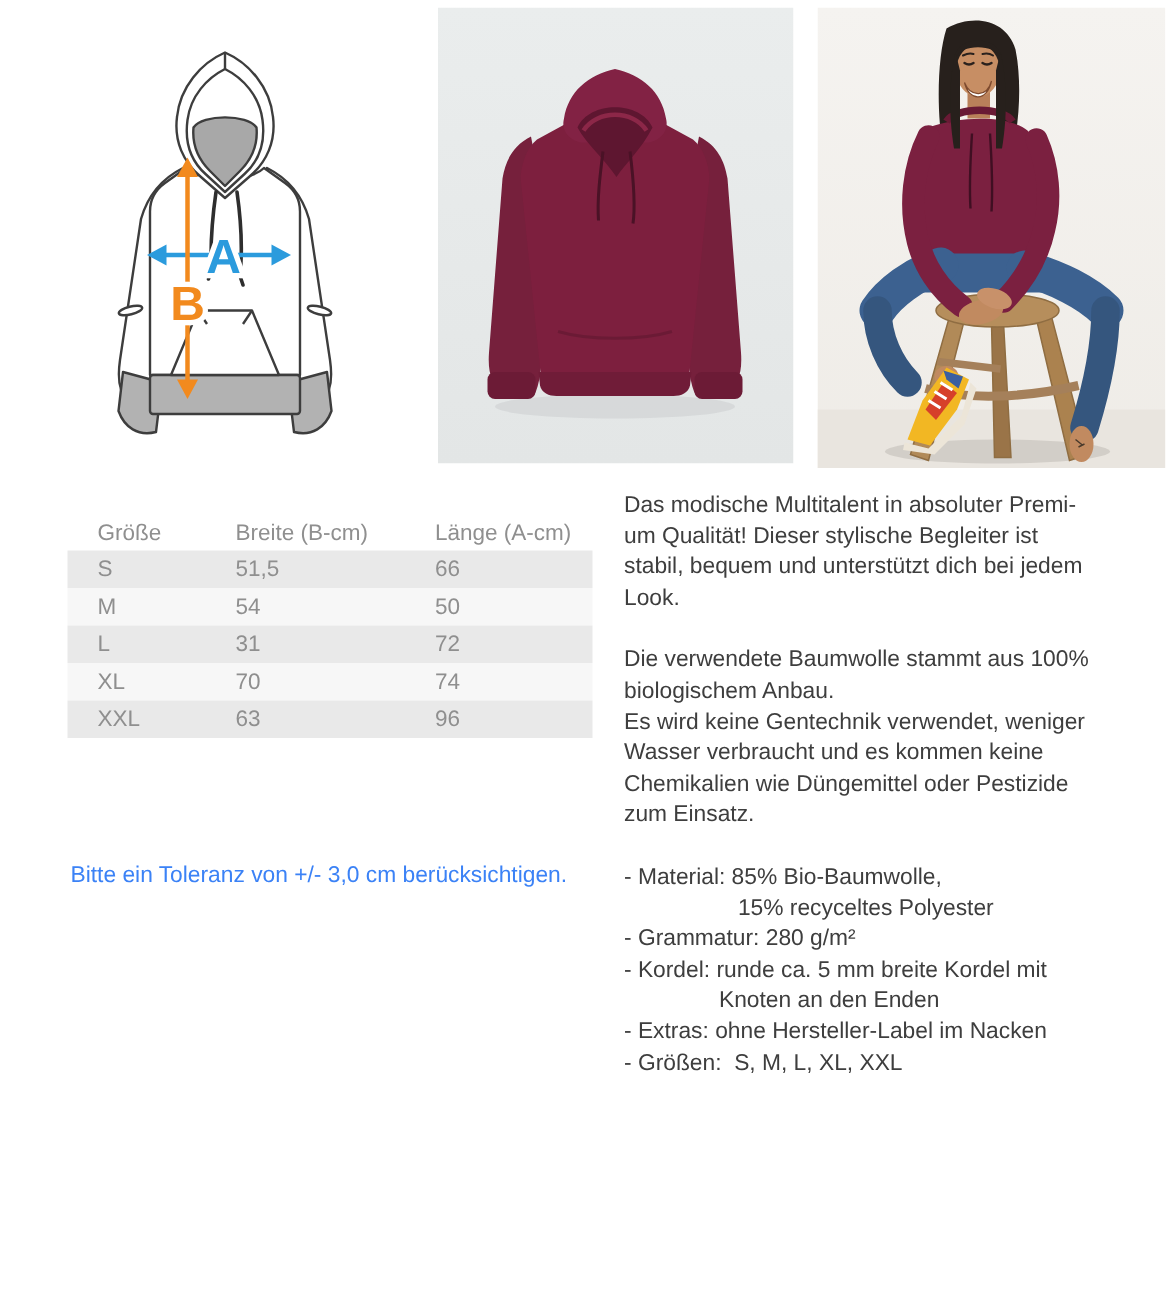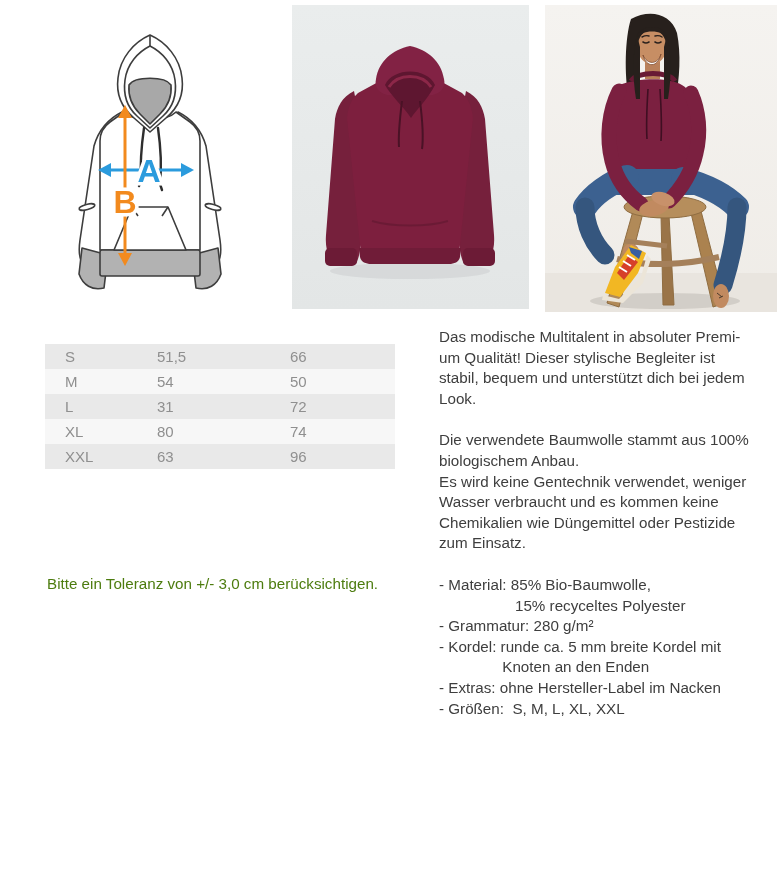--- a/index.html
+++ b/index.html
@@ -15,24 +15,24 @@
 
   
   .size-table{position:absolute;left:45px;top:344px;width:350px;font-size:15px;color:#8f8f8f;}
   .t-row{display:grid;grid-template-columns:112px 133px 1fr;align-items:center;height:25px;}
   .t-row.t-head{height:23px;background:#ffffff;}
   .t-row.odd{background:#e9e9e9;}
   .t-row.even{background:#f7f7f7;}
   .t-cell{padding-left:0;white-space:nowrap;overflow:hidden;}
   .t-cell:first-child{padding-left:20px;}
 
-  .tolerance{position:absolute;left:47px;top:575px;font-size:15.2px;color:#4d7c0f;white-space:nowrap;}
+  .tolerance{position:absolute;left:47px;top:575px;font-size:15.2px;color:#3b82f6;white-space:nowrap;}
 
   
-  .desc{position:absolute;left:439px;top:327px;width:330px;font-size:15.2px;line-height:20.6px;color:#3e3e3e;}
+  .desc{position:absolute;left:416px;top:327px;width:330px;font-size:15.2px;line-height:20.6px;color:#3e3e3e;}
   .desc p{margin:0 0 21px 0;white-space:pre-wrap;}
   .desc p:last-child{margin-bottom:0;}
 </style>
 </head>
 <body>
 
 <figure class="fig fig-diagram">
   <svg width="220" height="290" viewBox="0 0 220 290">
     <g fill="#ffffff" stroke="#3d3d3d" stroke-width="1.6" stroke-linejoin="round">
 
@@ -174,38 +174,43 @@
       <path d="M97,32 q4,-2 7,-1 M110,31 q4,-1 7,1" stroke="#2a211d" stroke-width="1.4" fill="none" stroke-linecap="round"></path>
 
       <path d="M92,34 C91,18 123,18 122,34 C119,24 95,24 92,34 Z" fill="#27201c"></path>
       <path d="M92,30 C88,46 87,70 91,94 L95,94 L95,42 Z" fill="#27201c"></path>
       <path d="M122,30 C126,46 127,70 123,94 L119,94 L119,42 Z" fill="#27201c"></path>
     </g>
   </svg>
 </figure>
 
 <div class="size-table">
+  <div class="t-row t-head">
+    <div class="t-cell">Größe</div>
+    <div class="t-cell">Breite (B-cm)</div>
+    <div class="t-cell">Länge (A-cm)</div>
+  </div>
   <div class="t-row odd">
     <div class="t-cell">S</div>
     <div class="t-cell">51,5</div>
     <div class="t-cell">66</div>
   </div>
   <div class="t-row even">
     <div class="t-cell">M</div>
     <div class="t-cell">54</div>
     <div class="t-cell">50</div>
   </div>
   <div class="t-row odd">
     <div class="t-cell">L</div>
     <div class="t-cell">31</div>
     <div class="t-cell">72</div>
   </div>
   <div class="t-row even">
     <div class="t-cell">XL</div>
-    <div class="t-cell">80</div>
+    <div class="t-cell">70</div>
     <div class="t-cell">74</div>
   </div>
   <div class="t-row odd">
     <div class="t-cell">XXL</div>
     <div class="t-cell">63</div>
     <div class="t-cell">96</div>
   </div>
 </div>
 
 <div class="tolerance">Bitte ein Toleranz von +/- 3,0 cm berücksichtigen.</div>

